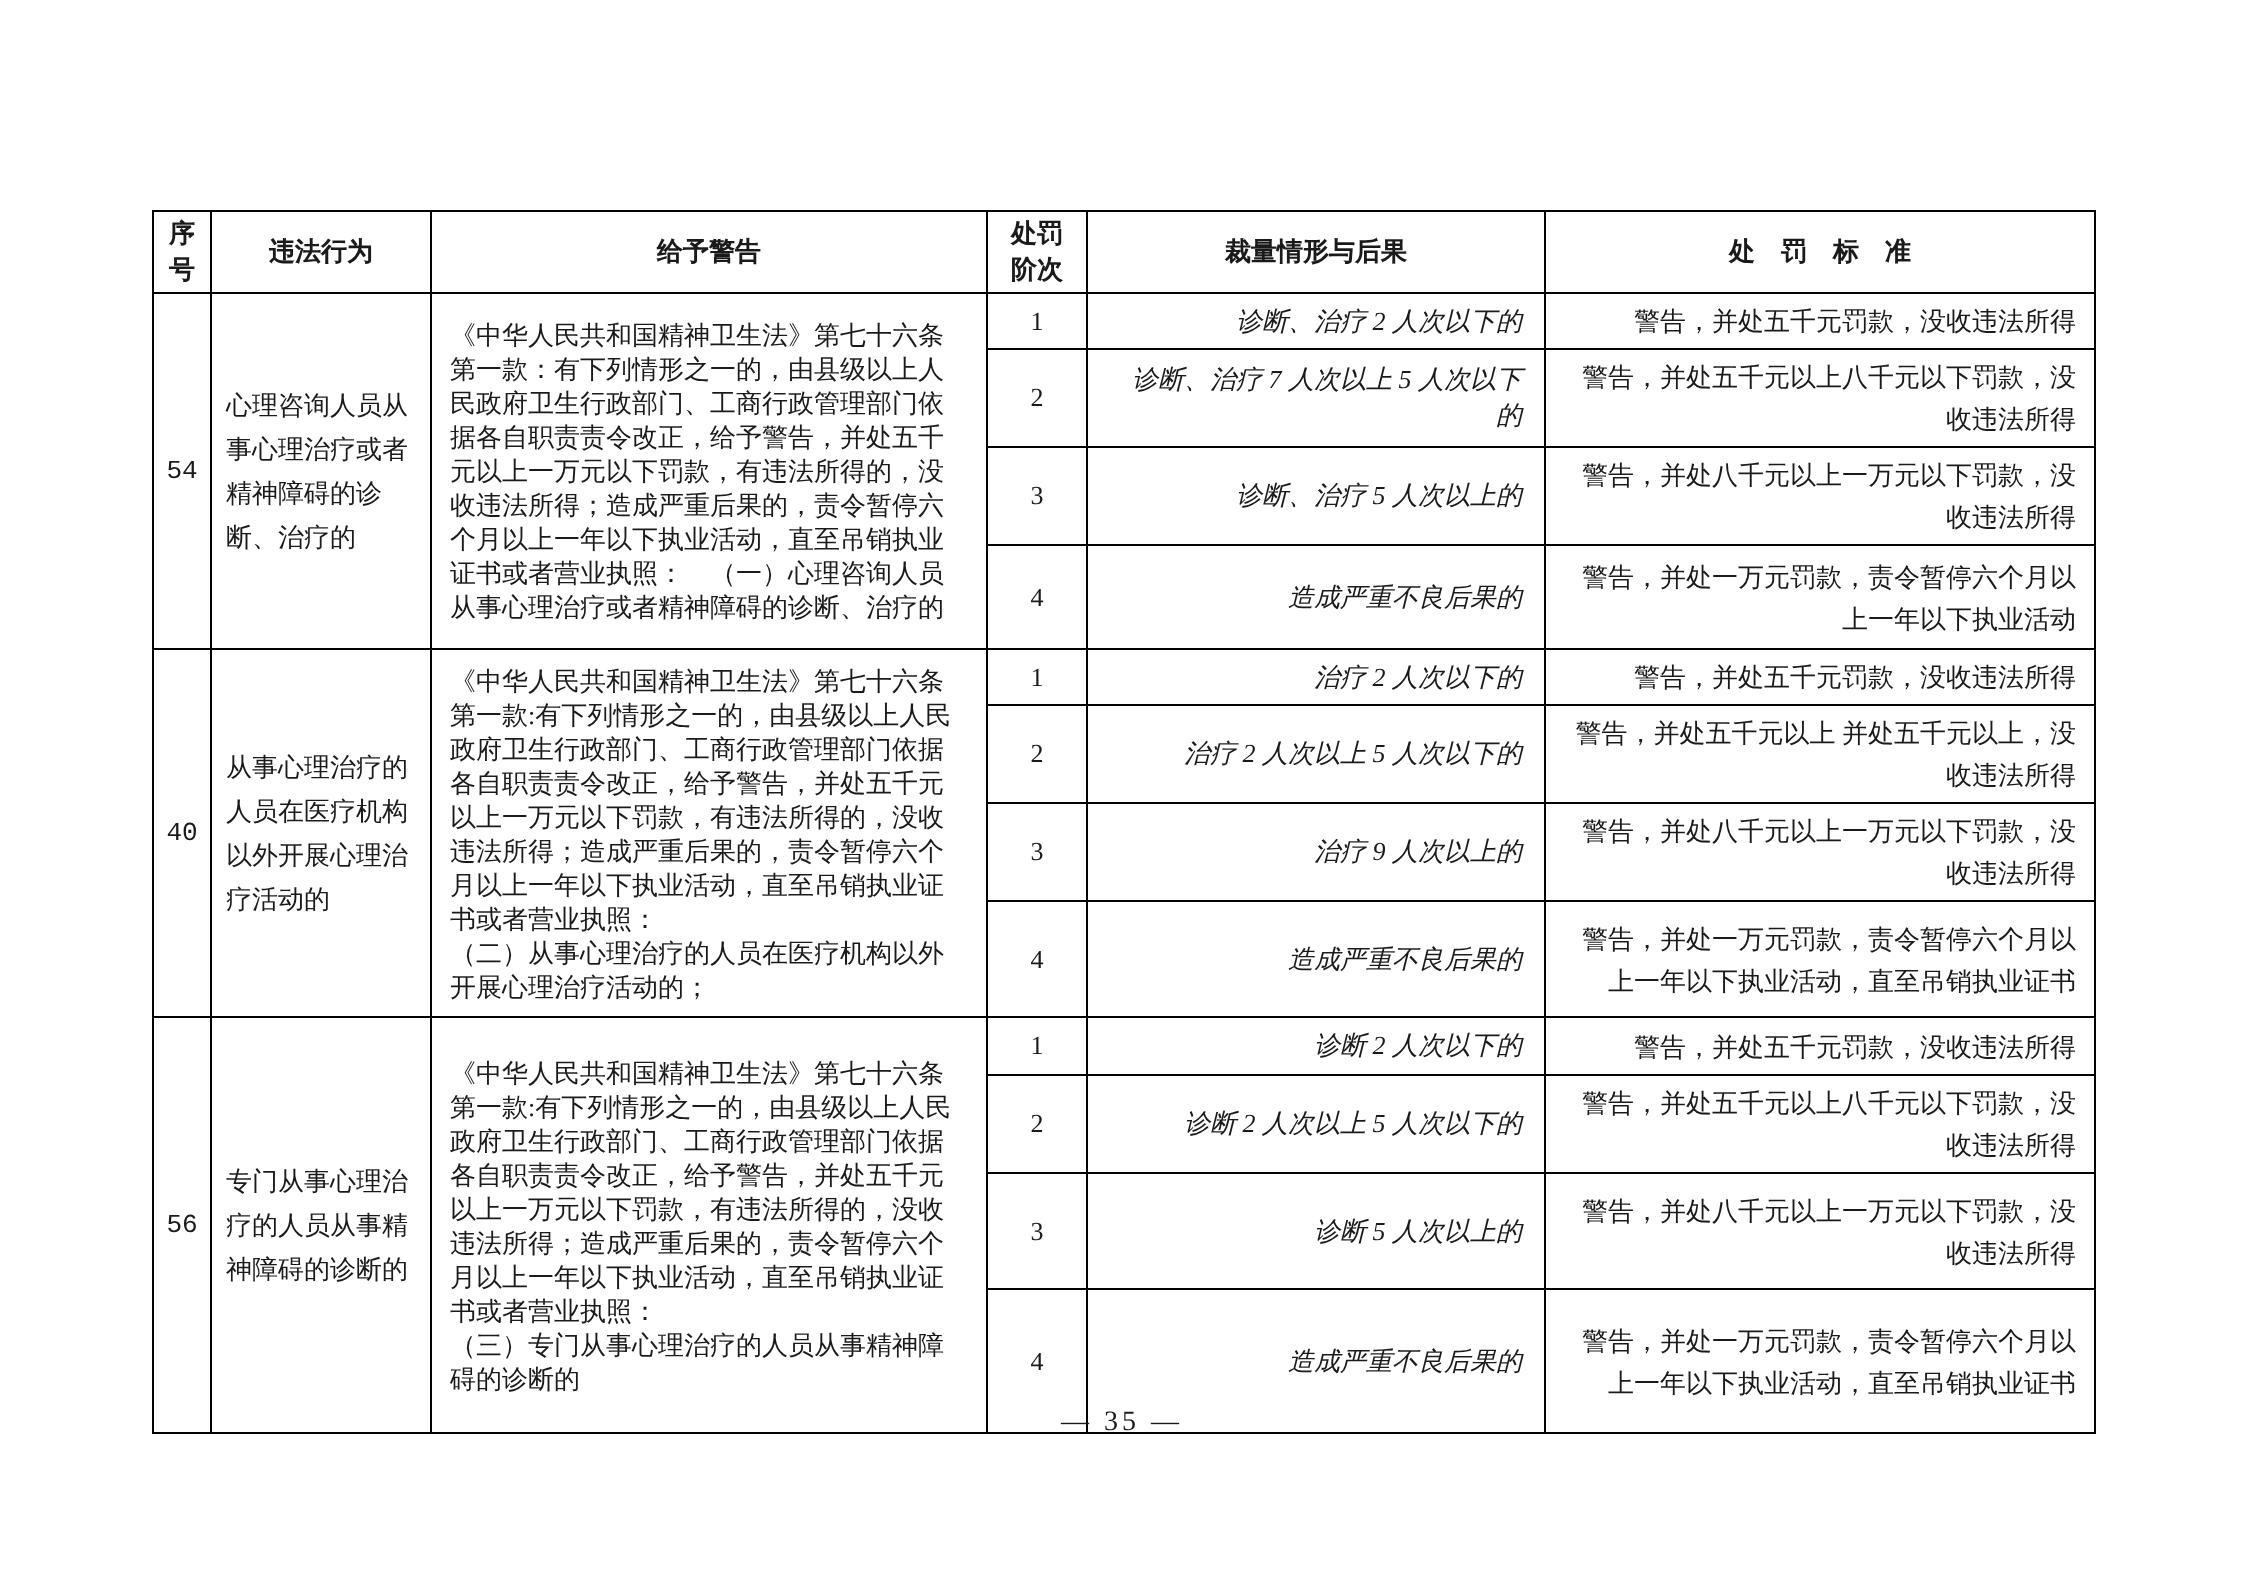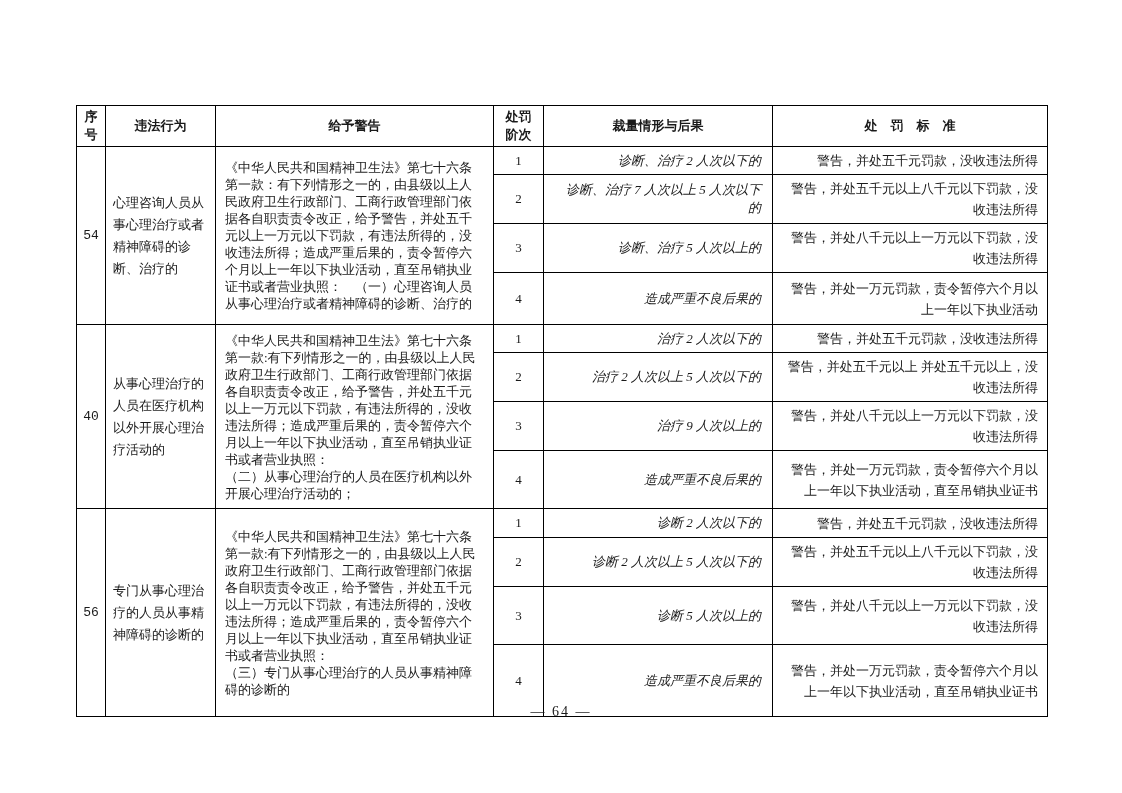--- a/index.html
+++ b/index.html
@@ -159,15 +159,15 @@
         <td class="c-std">警告，并处八千元以上一万元以下罚款，没收违法所得</td>
       </tr>
       <tr class="h72">
         <td class="c-lvl">4</td>
         <td class="c-cir">造成严重不良后果的</td>
         <td class="c-std">警告，并处一万元罚款，责令暂停六个月以上一年以下执业活动，直至吊销执业证书</td>
       </tr>
     </tbody>
   </table>
 
-  <div class="footer">— 64 —</div>
+  <div class="footer">— 35 —</div>
 
 </div>
 
 </body></html>

